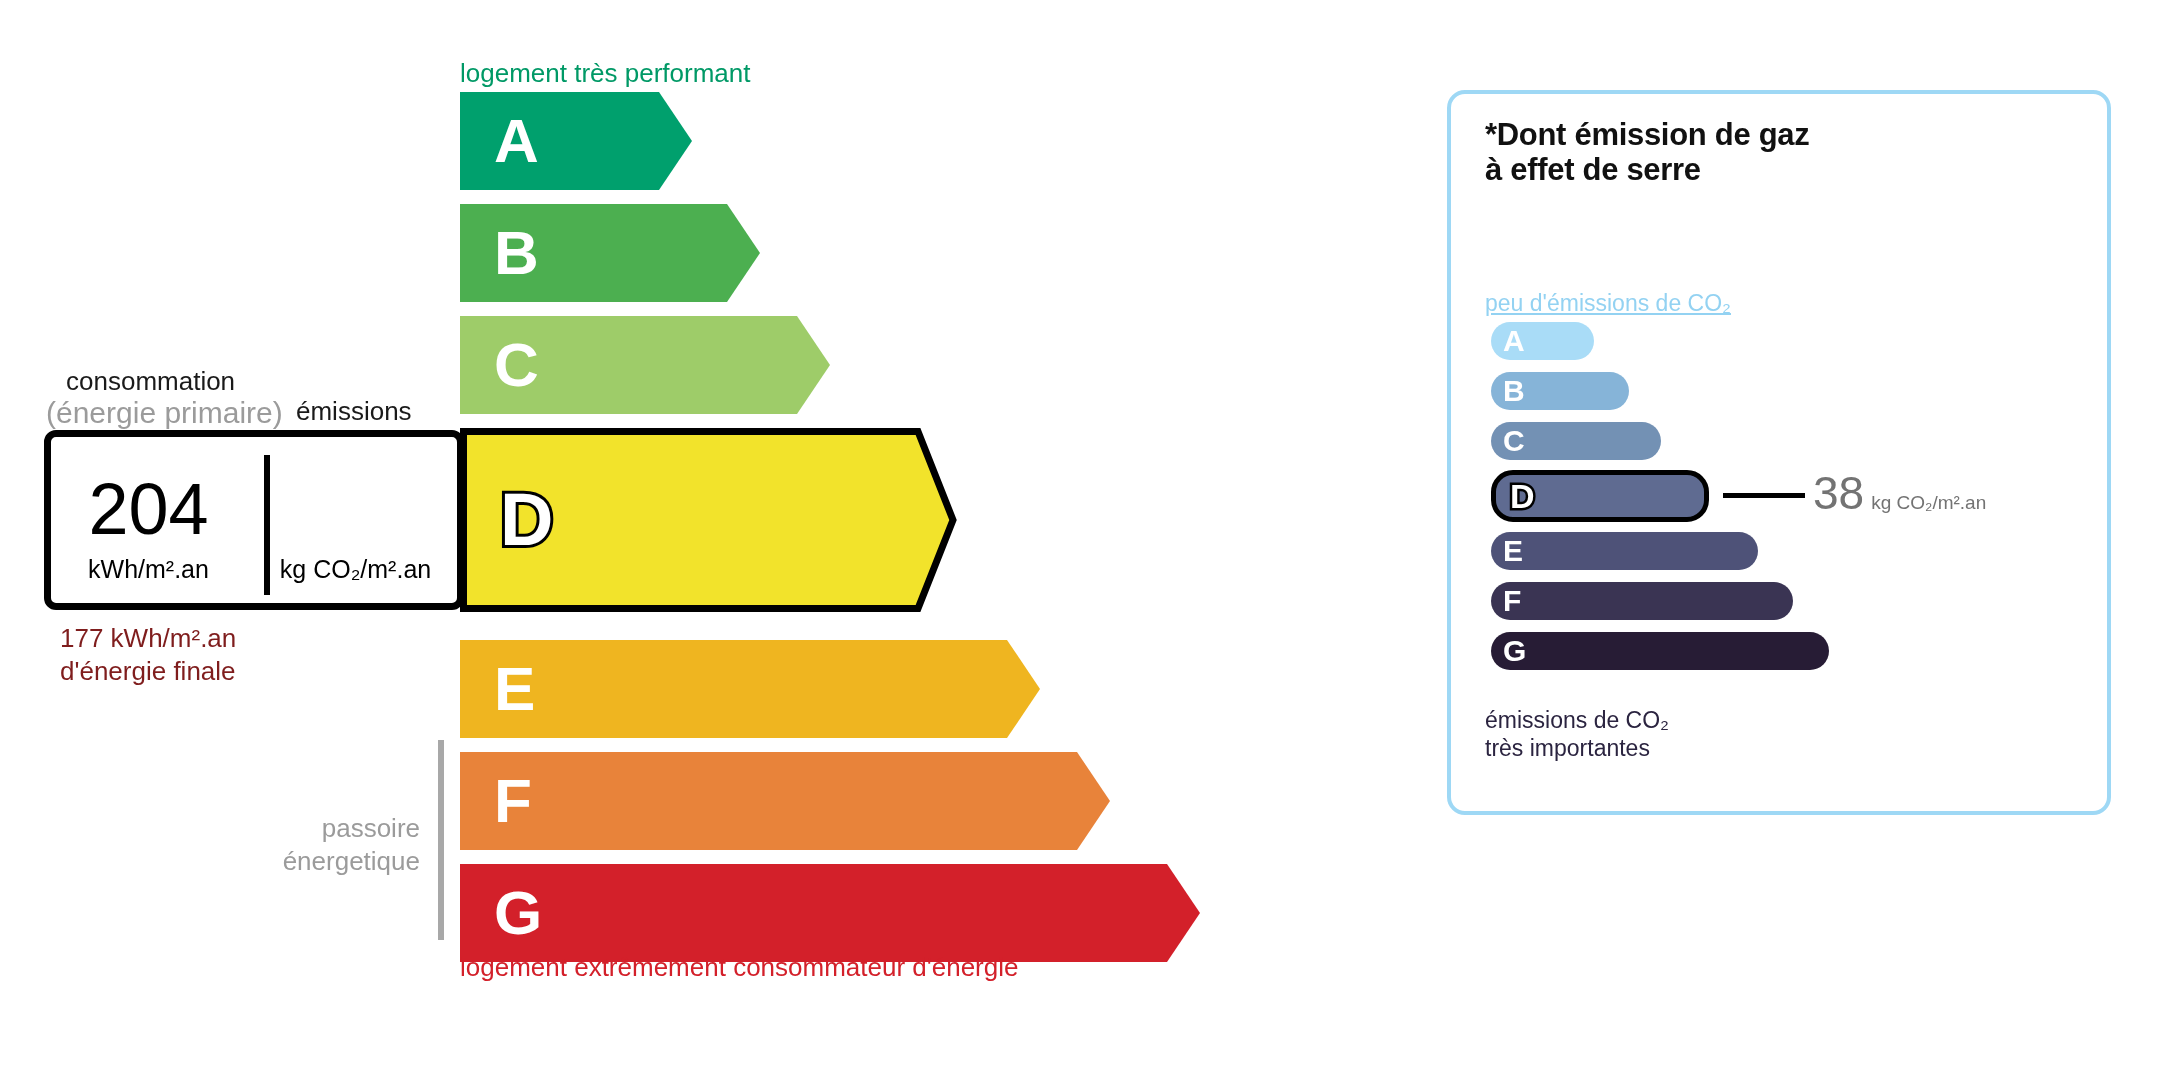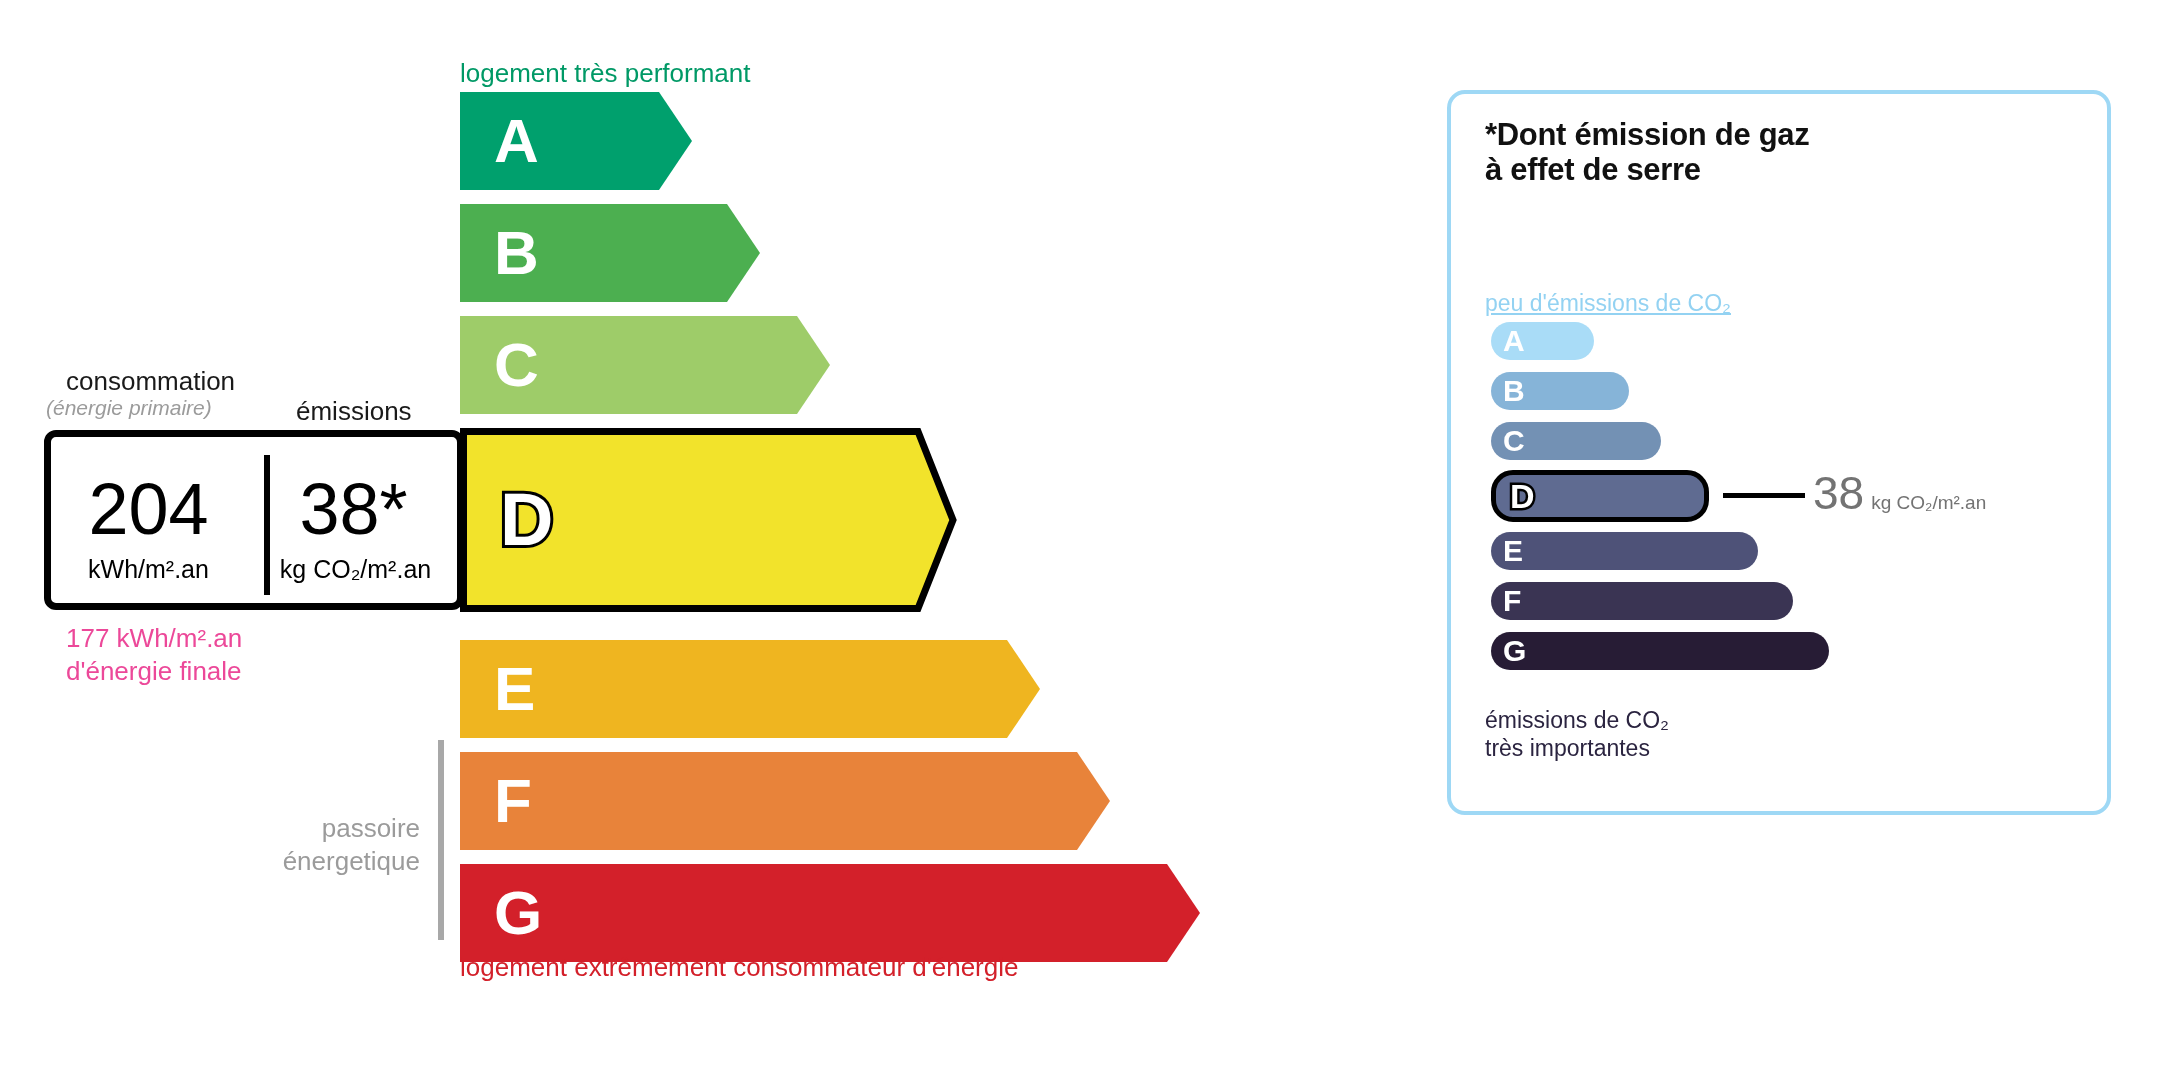--- a/index.html
+++ b/index.html
@@ -61,27 +61,27 @@
     position:absolute;left:0;right:0;top:118px;text-align:center;
     font-size:25px;color:#000;
   }
   .vb-cell.left .vb-unit{padding-right:18px;}
   .vb-cell.right .vb-unit{padding-right:16px;}
 
   .lbl-conso{
     position:absolute;left:66px;top:366px;font-size:26px;color:#1a1a1a;white-space:nowrap;
   }
   .lbl-primaire{
-    position:absolute;left:46px;top:396px;font-size:21px;color:#9b9b9b;white-space:nowrap;font-style:italic;
+    position:absolute;left:46px;top:396px;font-size:30px;color:#9b9b9b;white-space:nowrap;
   }
   .lbl-emissions{
     position:absolute;left:296px;top:396px;font-size:26px;color:#1a1a1a;white-space:nowrap;
   }
   .lbl-finale{
-    position:absolute;left:66px;top:622px;font-size:26px;color:#ec4899;
+    position:absolute;left:60px;top:622px;font-size:26px;color:#7f1d1d;
     line-height:1.25;white-space:nowrap;
   }
   .passoire{
     position:absolute;left:180px;top:812px;width:240px;text-align:right;
     font-size:26px;color:#9b9b9b;line-height:1.25;
   }
   .passoire-bar{
     position:absolute;left:438px;top:740px;width:6px;height:200px;background:#a8a8a8;
   }
 
@@ -193,21 +193,20 @@
     <div class="lbl-primaire">(énergie primaire)</div>
     <div class="lbl-emissions">émissions</div>
 
     <div class="valuebox">
       <div class="divider"></div>
       <div class="vb-cell left">
         <div class="vb-num">204</div>
         <div class="vb-unit">kWh/m².an</div>
       </div>
       <div class="vb-cell right">
-        <div class="vb-num">38*</div>
         <div class="vb-unit">kg CO₂/m².an</div>
       </div>
     </div>
 
     <div class="lbl-finale">
       <span>177 kWh/m².an</span><br>
       <span>d'énergie finale</span>
     </div>
 
   </div>

